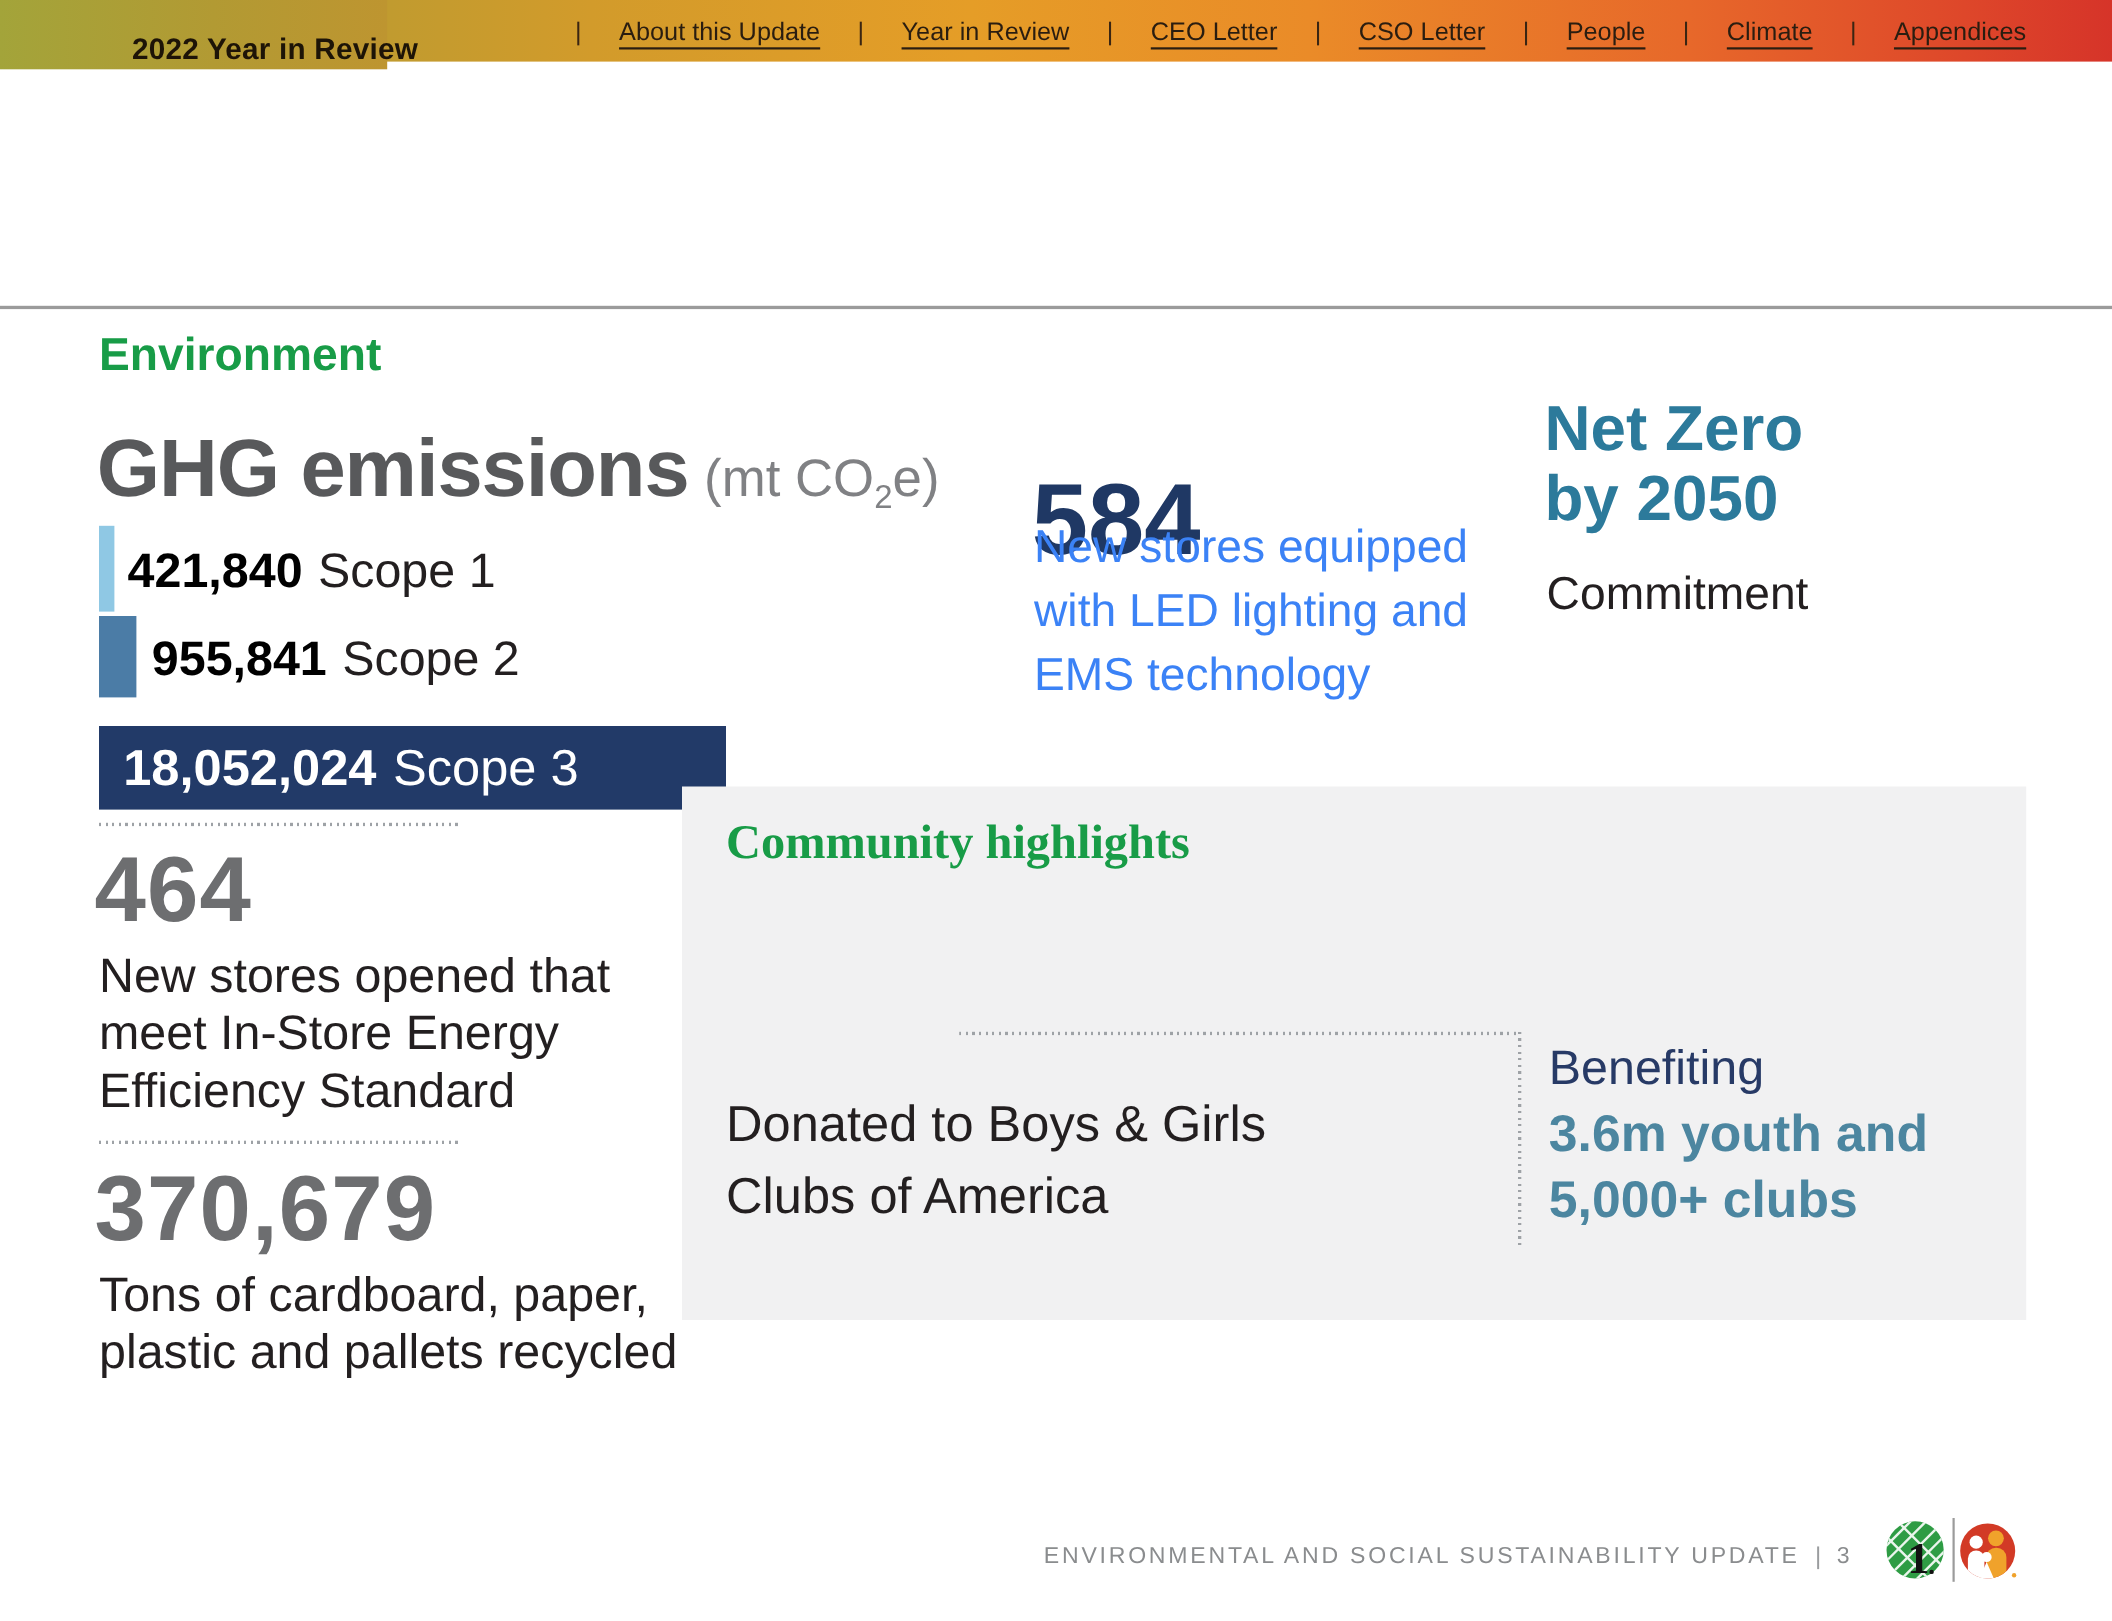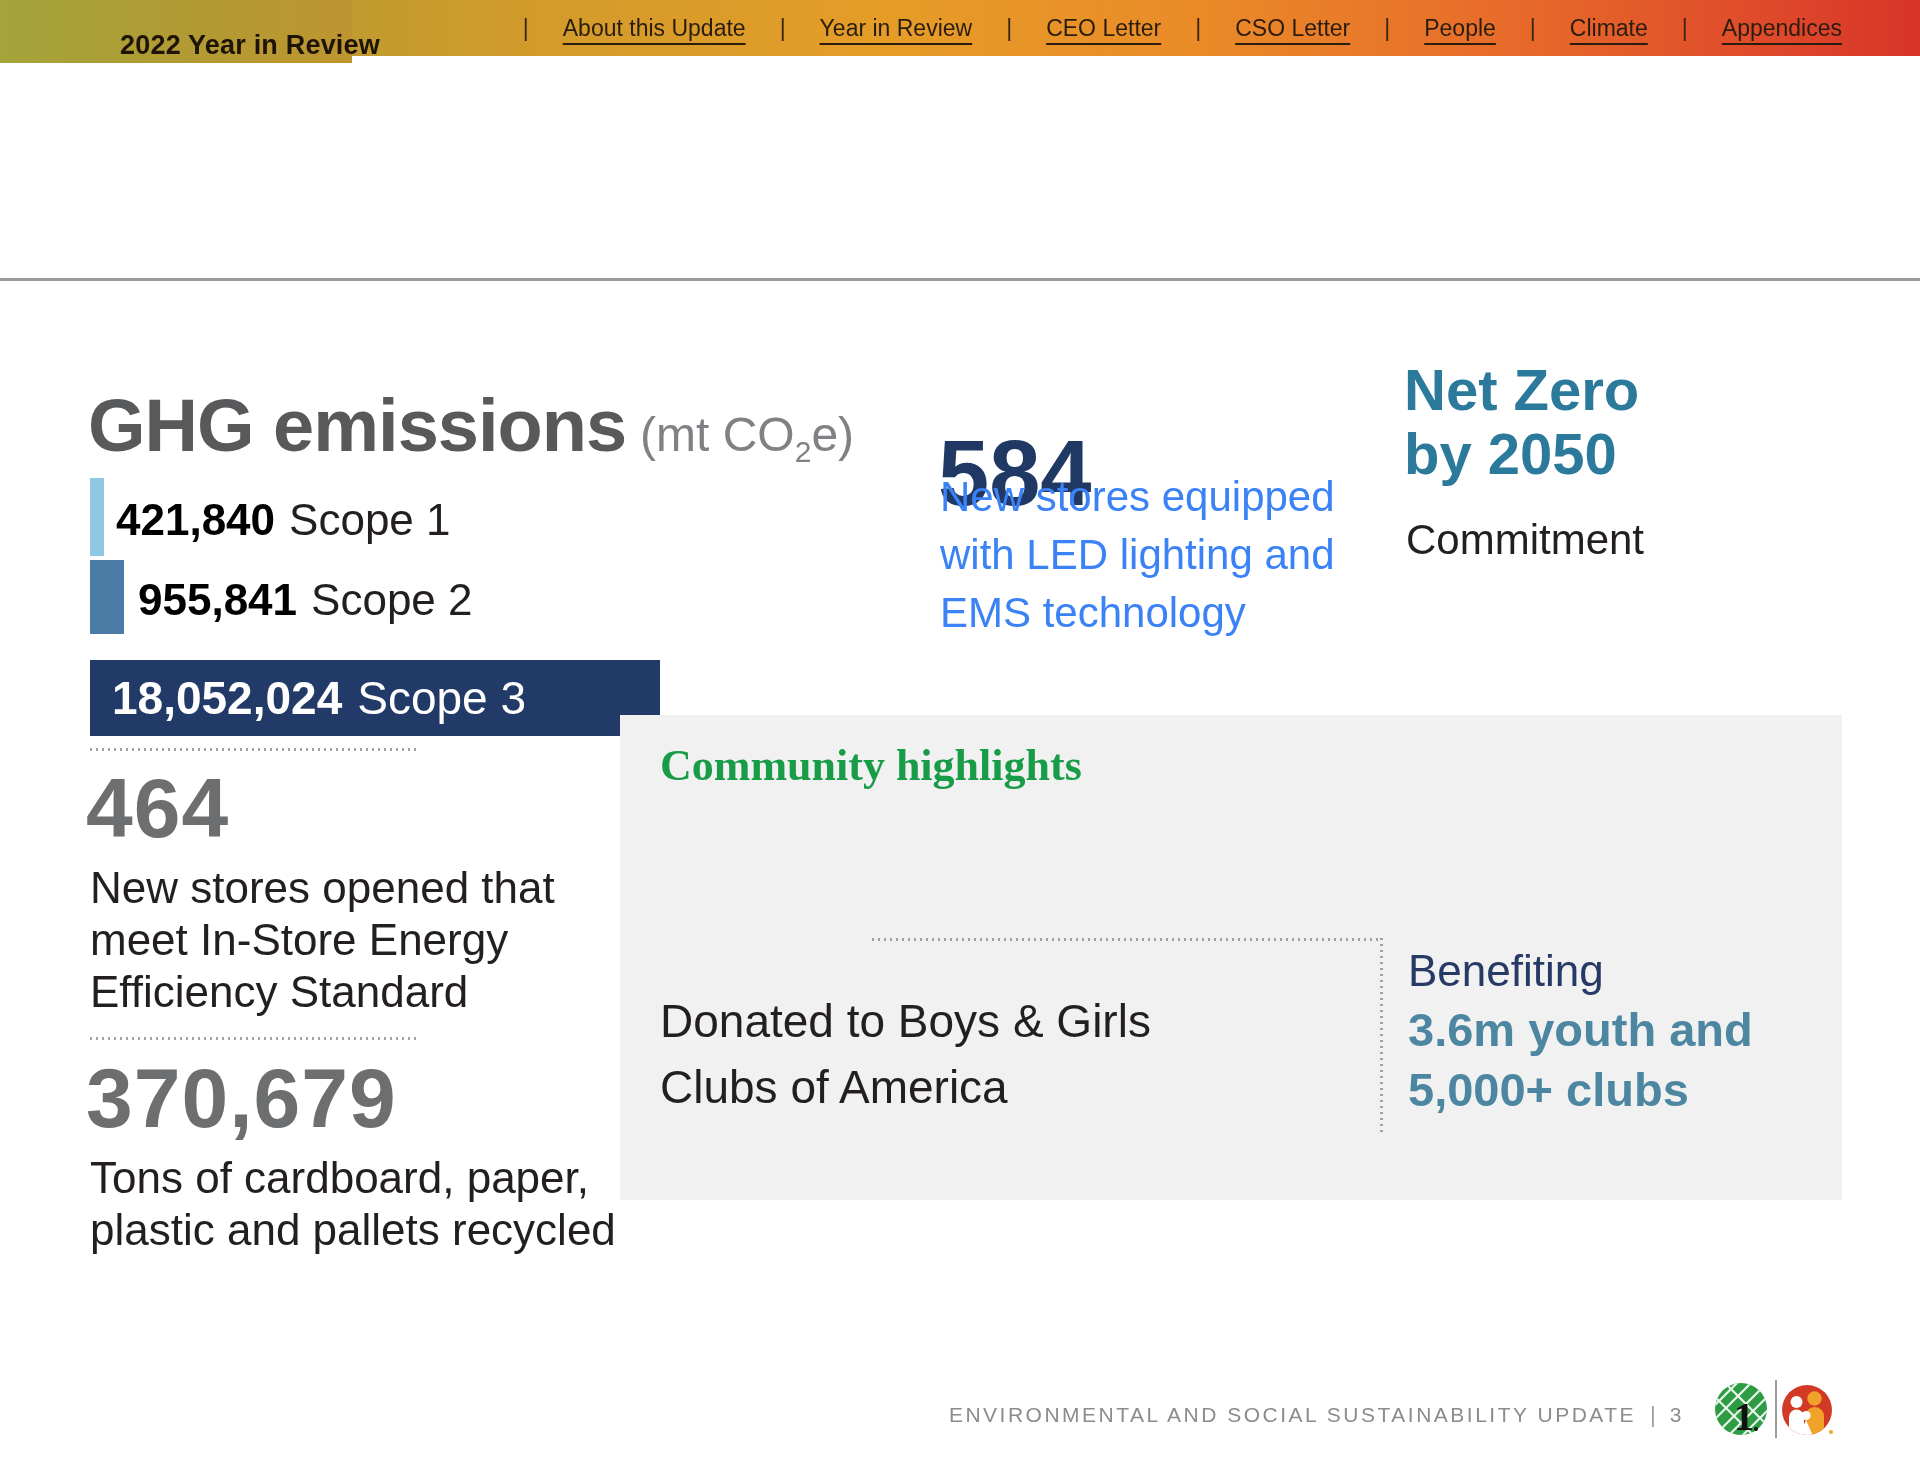--- a/index.html
+++ b/index.html
@@ -178,20 +178,21 @@
       <a class="navlink">People</a>
       <span class="sep">|</span>
       <a class="navlink">Climate</a>
       <span class="sep">|</span>
       <a class="navlink">Appendices</a>
     </nav>
   </header>
 
   <div class="rule"></div>
 
+  <h2 class="env-heading">Environment</h2>
 
   <div class="ghg-heading">
     <span class="ghg-main">GHG emissions</span><span class="ghg-unit"><span>(mt CO</span><sub>2</sub><span>e)</span></span>
   </div>
 
   <div class="scope-marker marker-s1"></div>
   <div class="scope-text scope1-text">
     <span class="val">421,840</span><span class="lab">Scope 1</span>
   </div>
 

